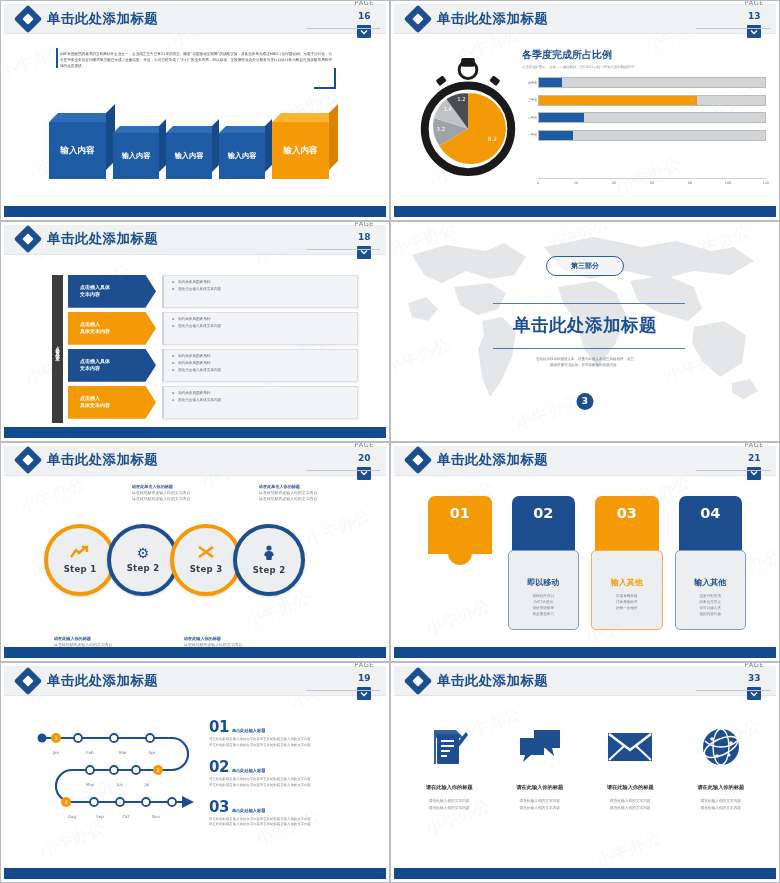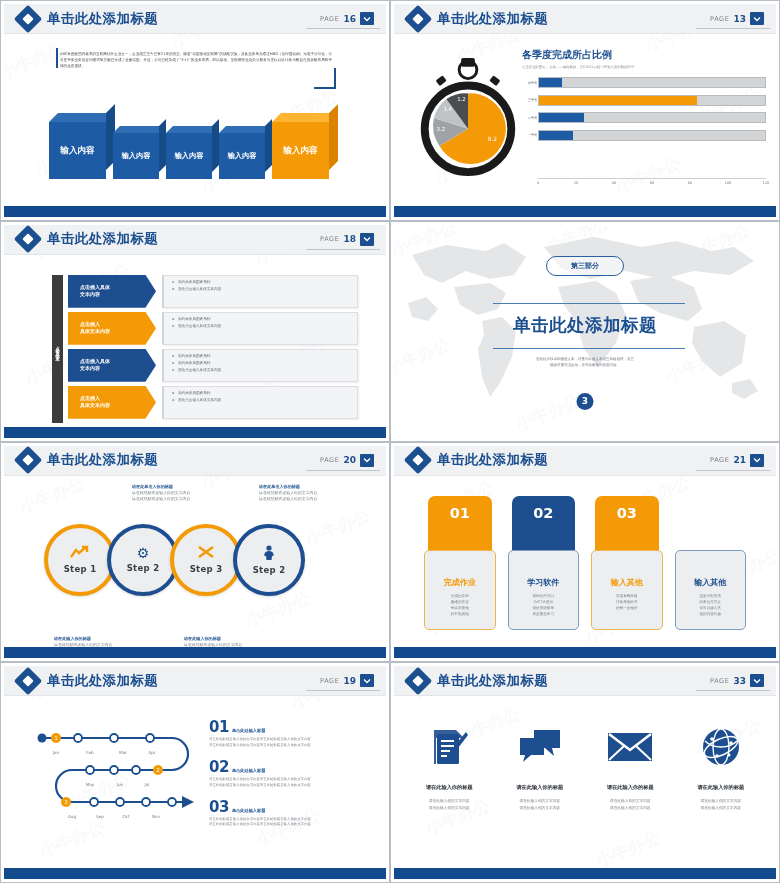--- a/index.html
+++ b/index.html
@@ -32,21 +32,21 @@
     position: absolute; inset: 0; background: #1c4f8f; transform: rotate(45deg);
     border-radius: 2px;
   }
   .logo .d2 {
     position: absolute; left: 6px; top: 6px; width: 8px; height: 8px; background: #fff;
     transform: rotate(45deg); border-radius: 1px;
   }
   .hdr-title {
     font-size: 13.5px; font-weight: 700; color: #1c4f8f; margin-left: 9px; letter-spacing: .4px;
   }
-  .pager { margin-left: auto; display: flex; align-items: center; gap: 4px; padding-right: 4px; }
+  .pager { margin-left: auto; display: flex; align-items: center; gap: 4px; padding-right: 4px; flex-direction: column; }
   .pager .pg-lab { font-size: 6.5px; color: #7b8089; letter-spacing: .6px; }
   .pager .pg-num { font-size: 9px; font-weight: 700; color: #1c4f8f; }
   .pager .pg-box {
     width: 14px; height: 13px; background: #1c4f8f; display: flex;
     align-items: center; justify-content: center; border-radius: 1px;
   }
   .pager .pg-box svg { display: block; }
   .hdr-rule { position: absolute; right: 6px; bottom: 4px; width: 74px; height: 1px; background: #c3c7cd; }
 
   .footer-band { position: absolute; left: 0; right: 0; bottom: 0; height: 11px; background: #134a8e; }
@@ -570,40 +570,37 @@
                 <path d="M1 1.5 L4 4.5 L7 1.5" stroke="#fff" stroke-width="1.3" fill="none"></path>
               </svg>
         </span>
       </div>
       <div class="hdr-rule"></div>
     </div>
     <div class="body">
       <div class="cards21">
         <div class="card21">
           <div class="tab">01</div>
-          <div class="cbody">
-            <div class="ch">完成作业</div>
-            <div class="cp">完成枯燥和<br>困难的作业<br>争取尽快做<br>好不拖再拖</div>
-          </div>
         </div>
         <div class="card21 blue">
           <div class="tab">02</div>
           <div class="cbody">
-            <div class="ch">学习软件</div>
+            <div class="ch">即以移动</div>
             <div class="cp">辅助软件可以<br>为ICT片提供<br>很好的辅助等<br>有必要去学习</div>
           </div>
         </div>
         <div class="card21">
           <div class="tab">03</div>
           <div class="cbody">
             <div class="ch">输入其他</div>
             <div class="cp">形成草莓风格<br>仔细考量细节<br>把每一步做好</div>
           </div>
         </div>
         <div class="card21 blue">
+          <div class="tab">04</div>
           <div class="cbody">
             <div class="ch">输入其他</div>
             <div class="cp">这是并列关系<br>的表达方式之<br>你可以输入其<br>他的内容代替</div>
           </div>
         </div>
       </div>
     </div>
     <div class="footer-band"></div>
   </div>
     </div>

